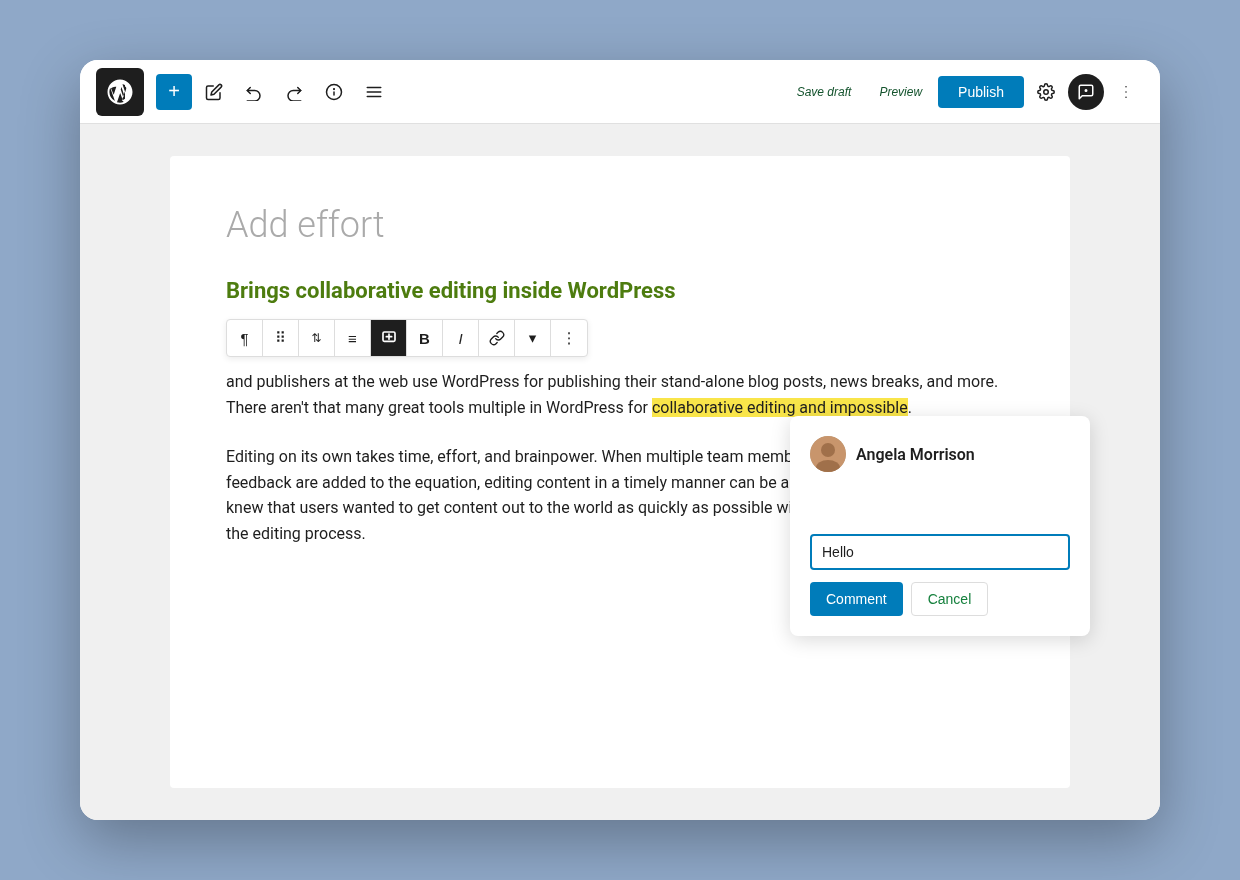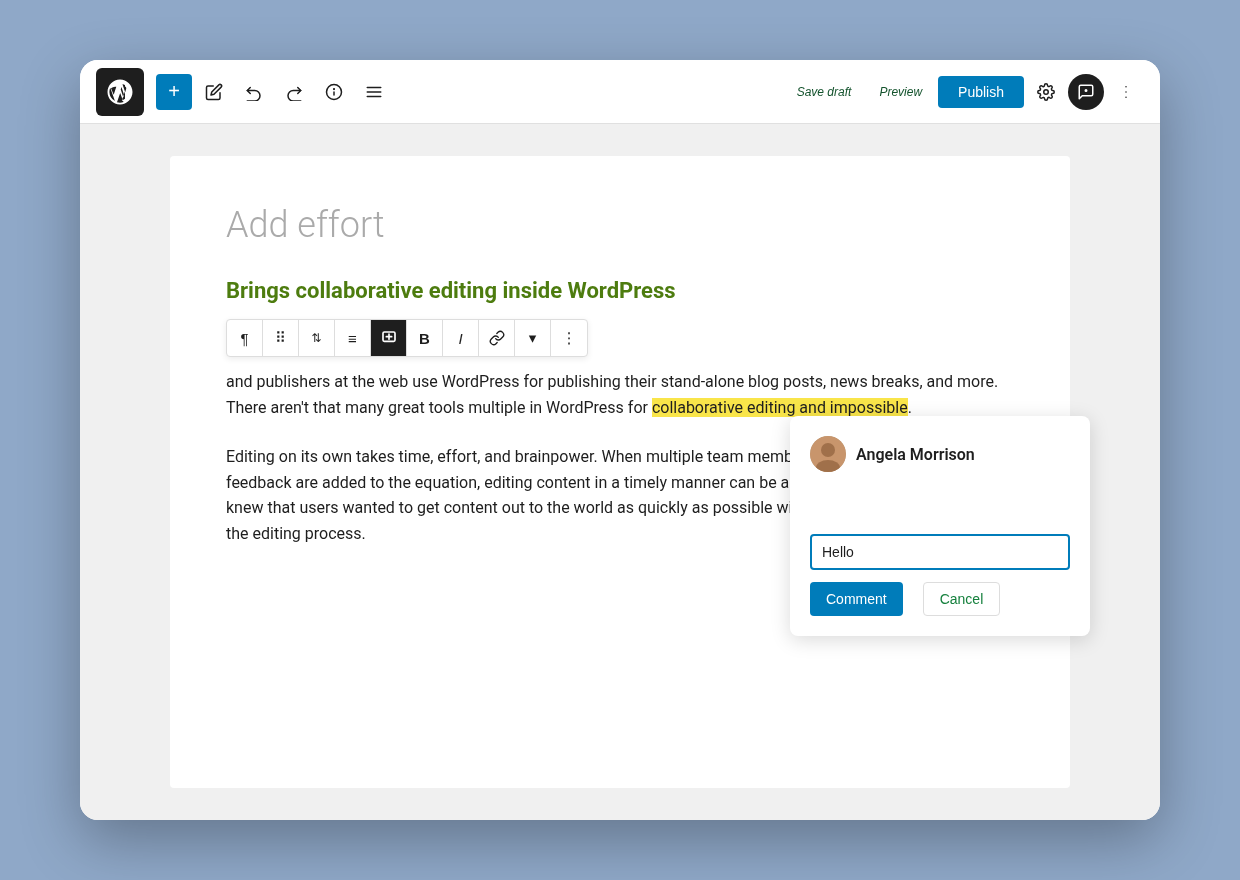--- a/index.html
+++ b/index.html
@@ -237,21 +237,21 @@
       border-radius: 4px;
       padding: 8px 10px;
       font-size: 14px;
       outline: none;
       margin-bottom: 12px;
       color: #1e1e1e;
       margin-top: 48px;
     }
     .comment-actions {
       display: flex;
-      gap: 20px;
+      gap: 8px;
     }
     .btn-comment {
       background: #007cba;
       color: #fff;
       border: none;
       border-radius: 4px;
       padding: 8px 16px;
       font-size: 14px;
       cursor: pointer;
     }

